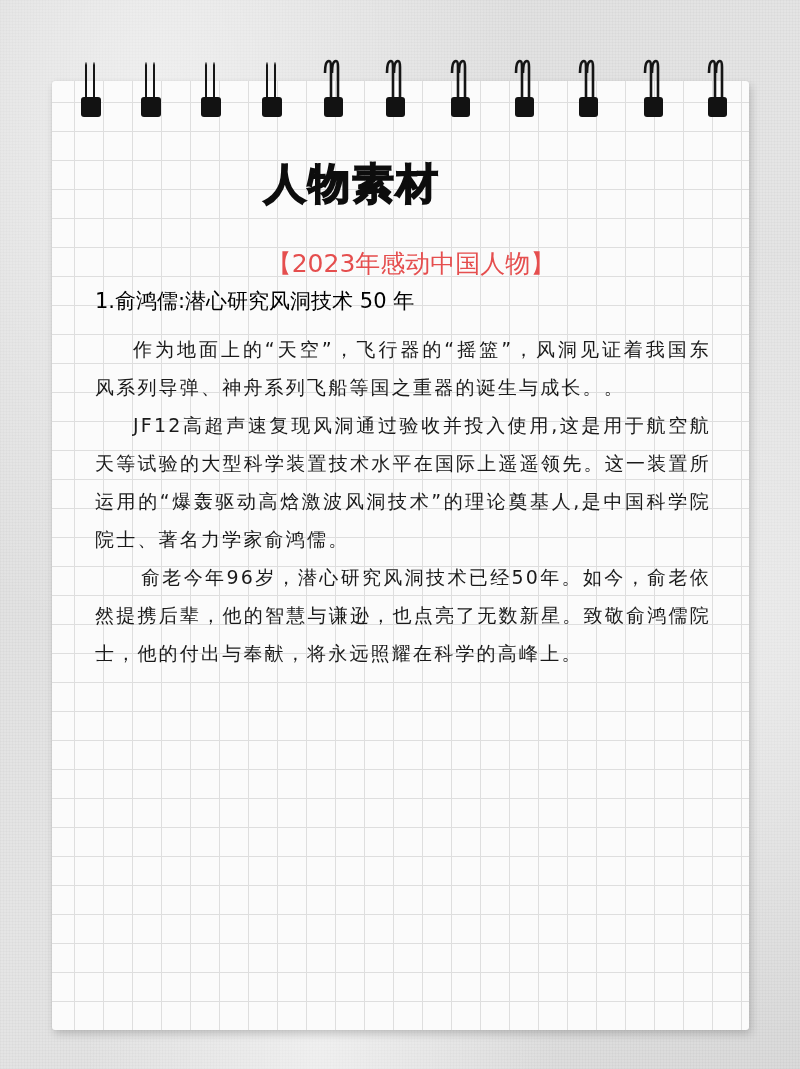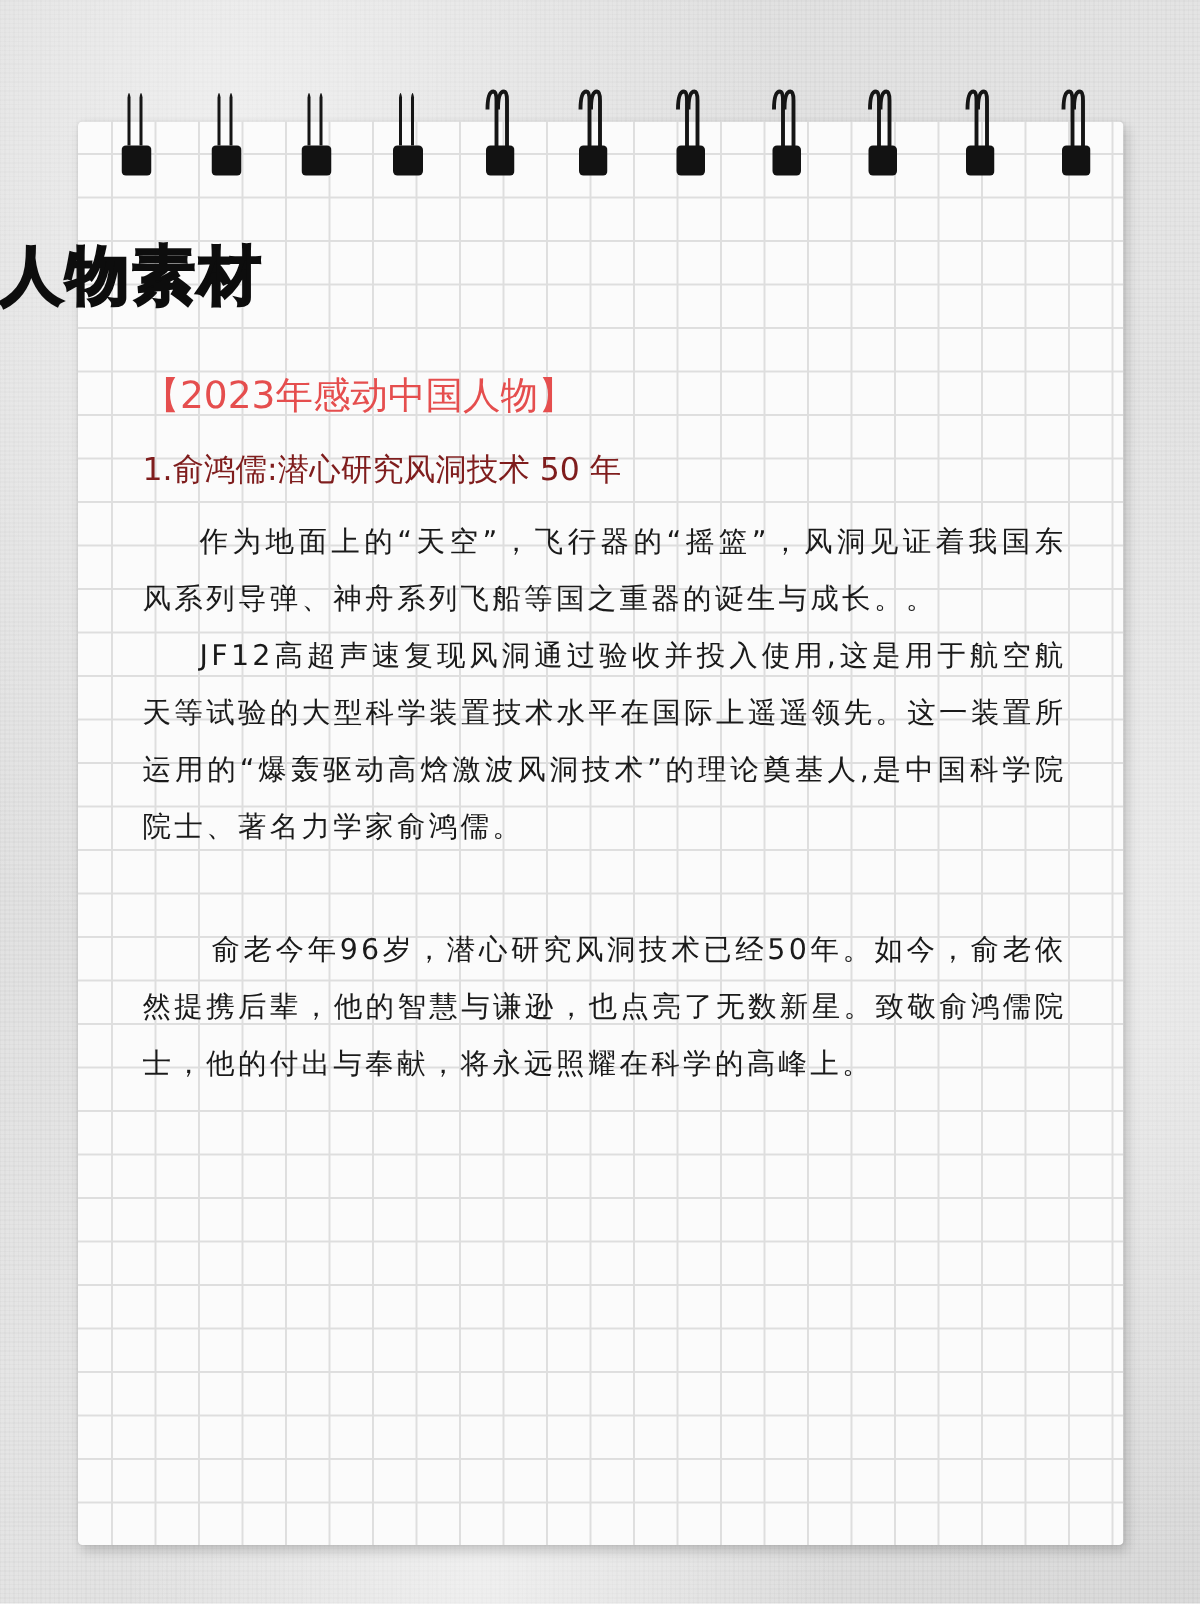--- a/index.html
+++ b/index.html
@@ -52,62 +52,62 @@
     width: 20px;
     height: 59px;
   }
   .ring svg { display: block; }
 
   .title {
     position: absolute;
     left: 0;
     width: 704px;
     top: 158px;
-    text-align: left;
+    text-align: center;
     font-family: "DejaVu Sans", sans-serif;
     font-weight: 900;
     font-size: 42px;
     letter-spacing: 2px;
     color: #0d0d0d;
     line-height: 52px;
     -webkit-text-stroke: 1.6px #0d0d0d;
   }
 
   .content {
     position: absolute;
     left: 95px;
     top: 246px;
     width: 616px;
   }
   .section-heading {
     color: #e54e4e;
     font-size: 25px;
     line-height: 36px;
     height: 40px;
-    margin-left: 0;
+    margin-left: 16px;
     white-space: nowrap;
+    text-align: center;
   }
   .sub-heading {
-    color: #7f1d1d;
+    color: #000000;
     font-size: 21px;
     line-height: 30px;
-    margin-top: 12px;
     height: 44px;
     white-space: nowrap;
   }
   .para {
     color: #1a1a1a;
     font-size: 19px;
     line-height: 38px;
     letter-spacing: 2.2px;
     text-indent: 38px;
     text-align: justify;
     margin: 0;
   }
-  .para.p3 { text-indent: 46px; margin-top: 44px; }
+  .para.p3 { text-indent: 46px; }
   .para.p4 { text-indent: 38px; }
 </style>
 </head>
 <body>
 
 <div class="paper"></div>
 
 <div class="rings">
 
   <div class="ring" style="left:81px">

